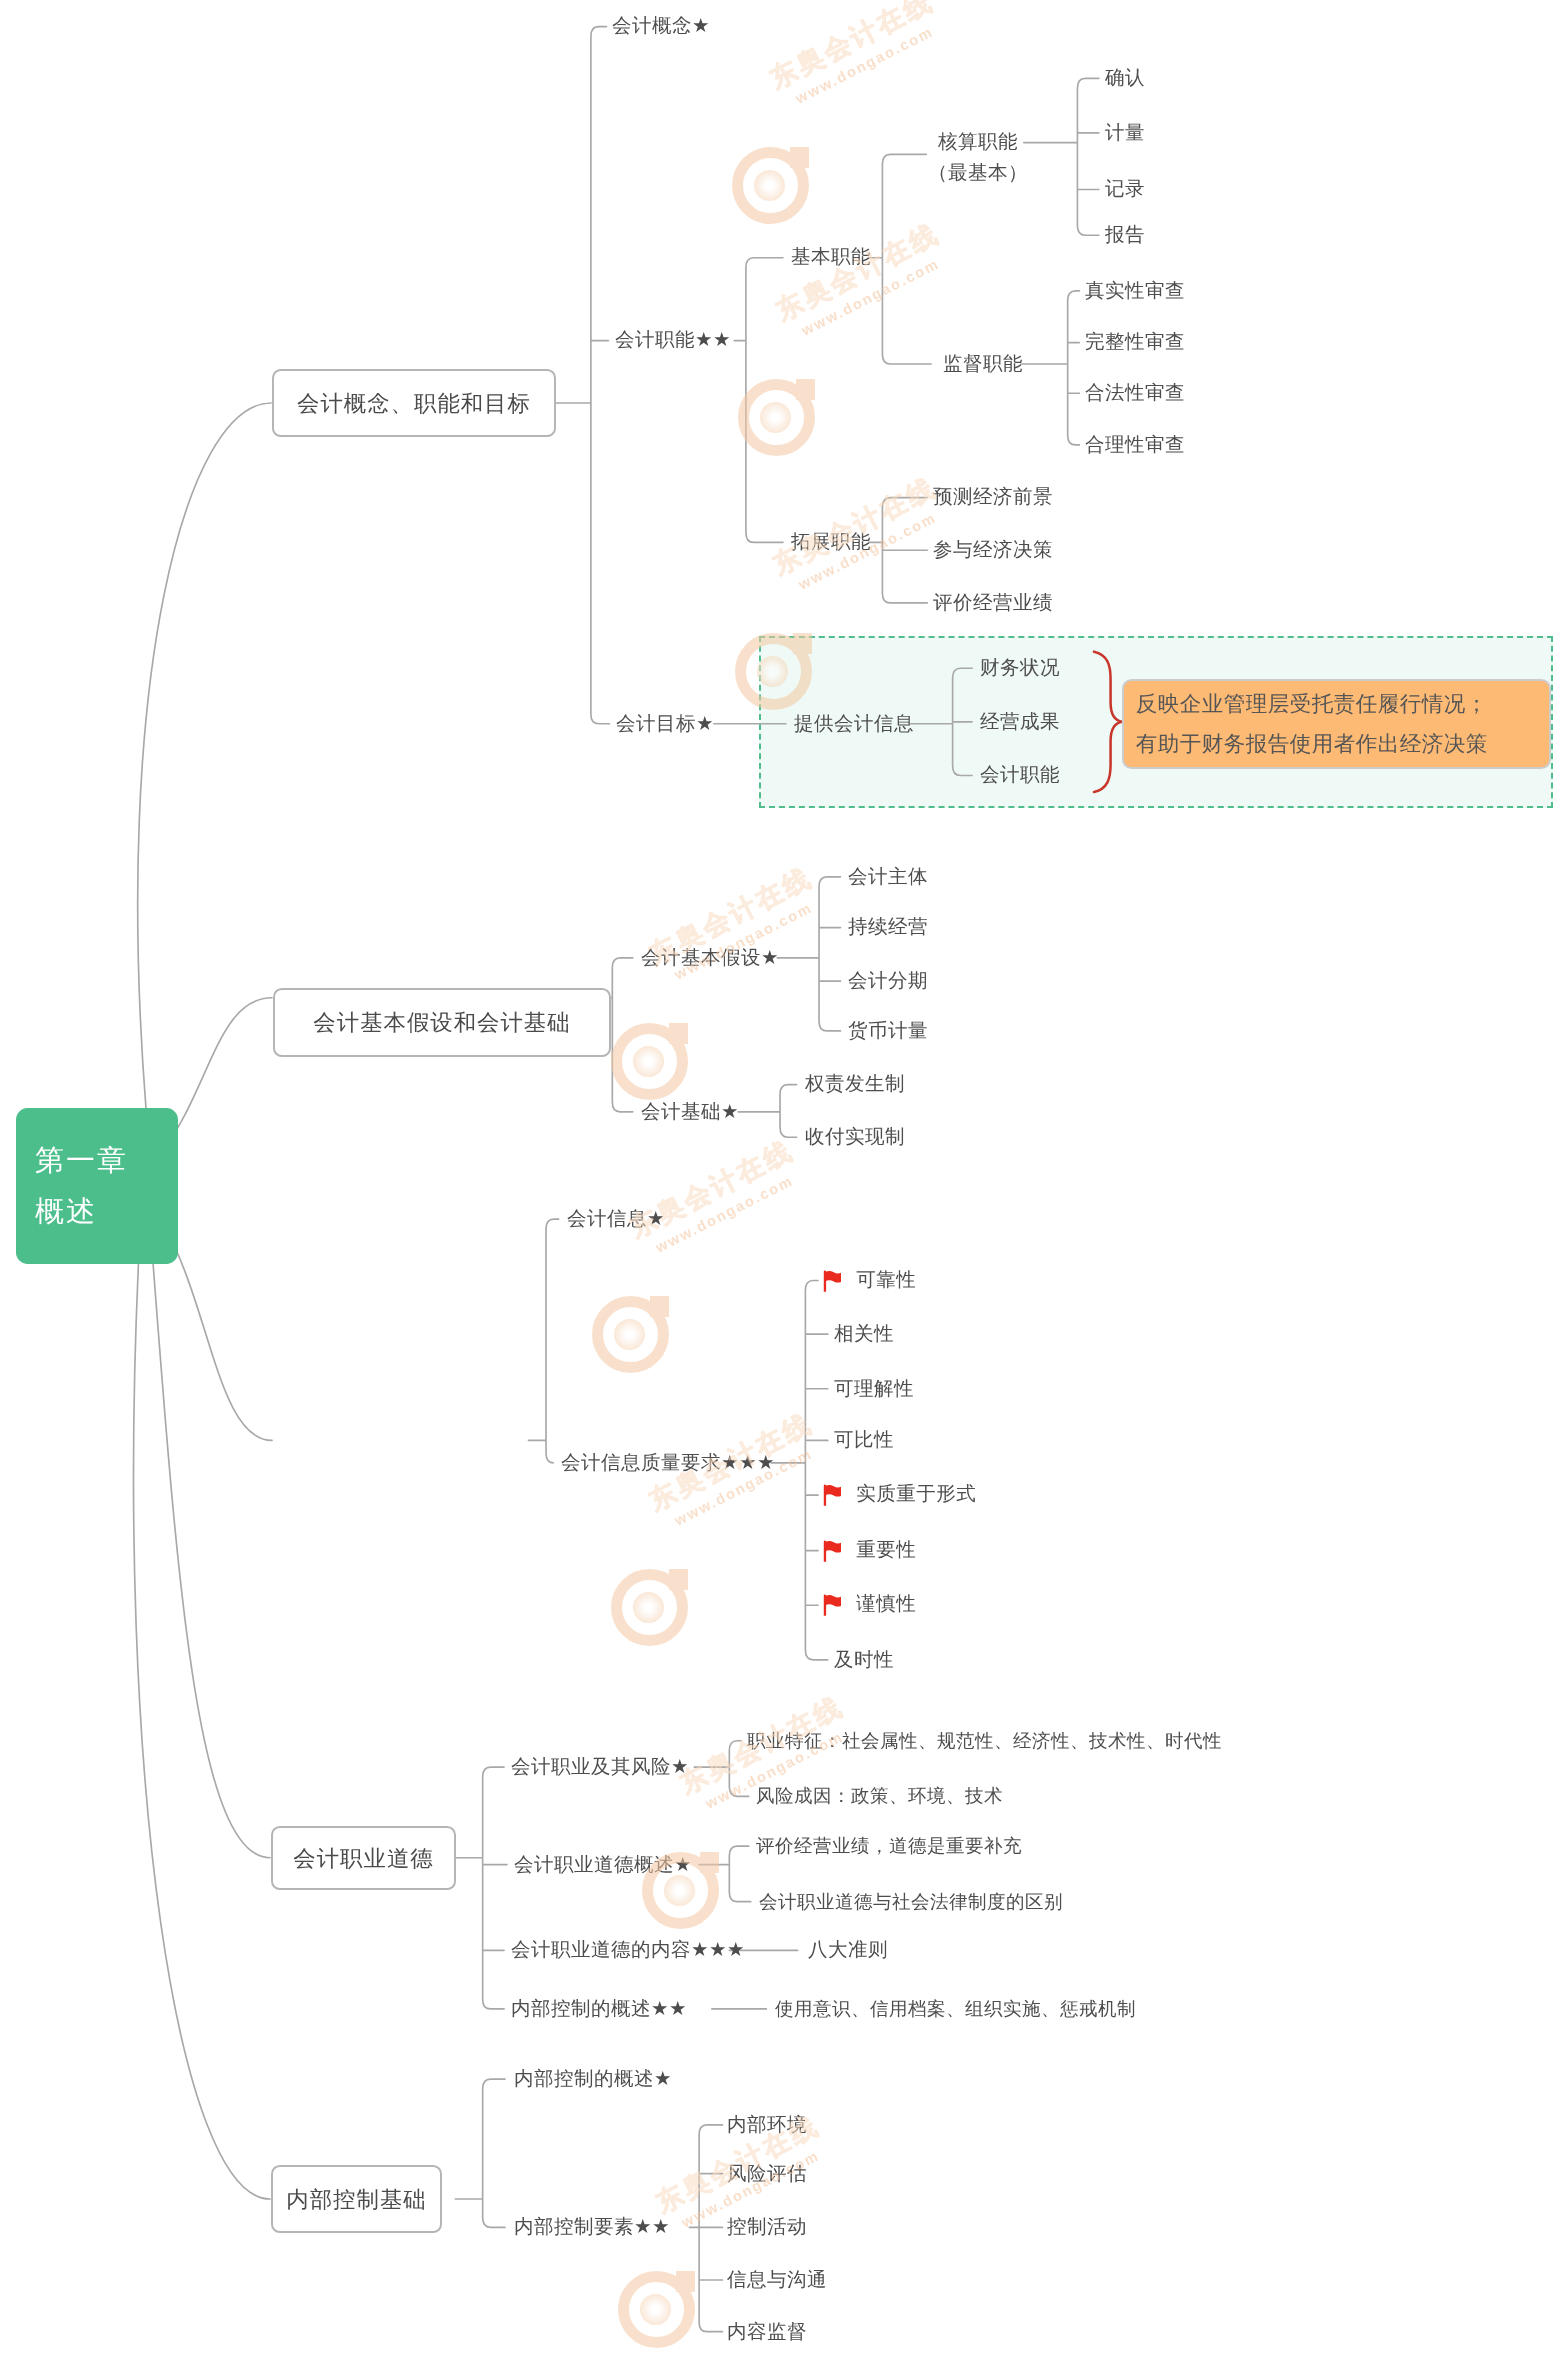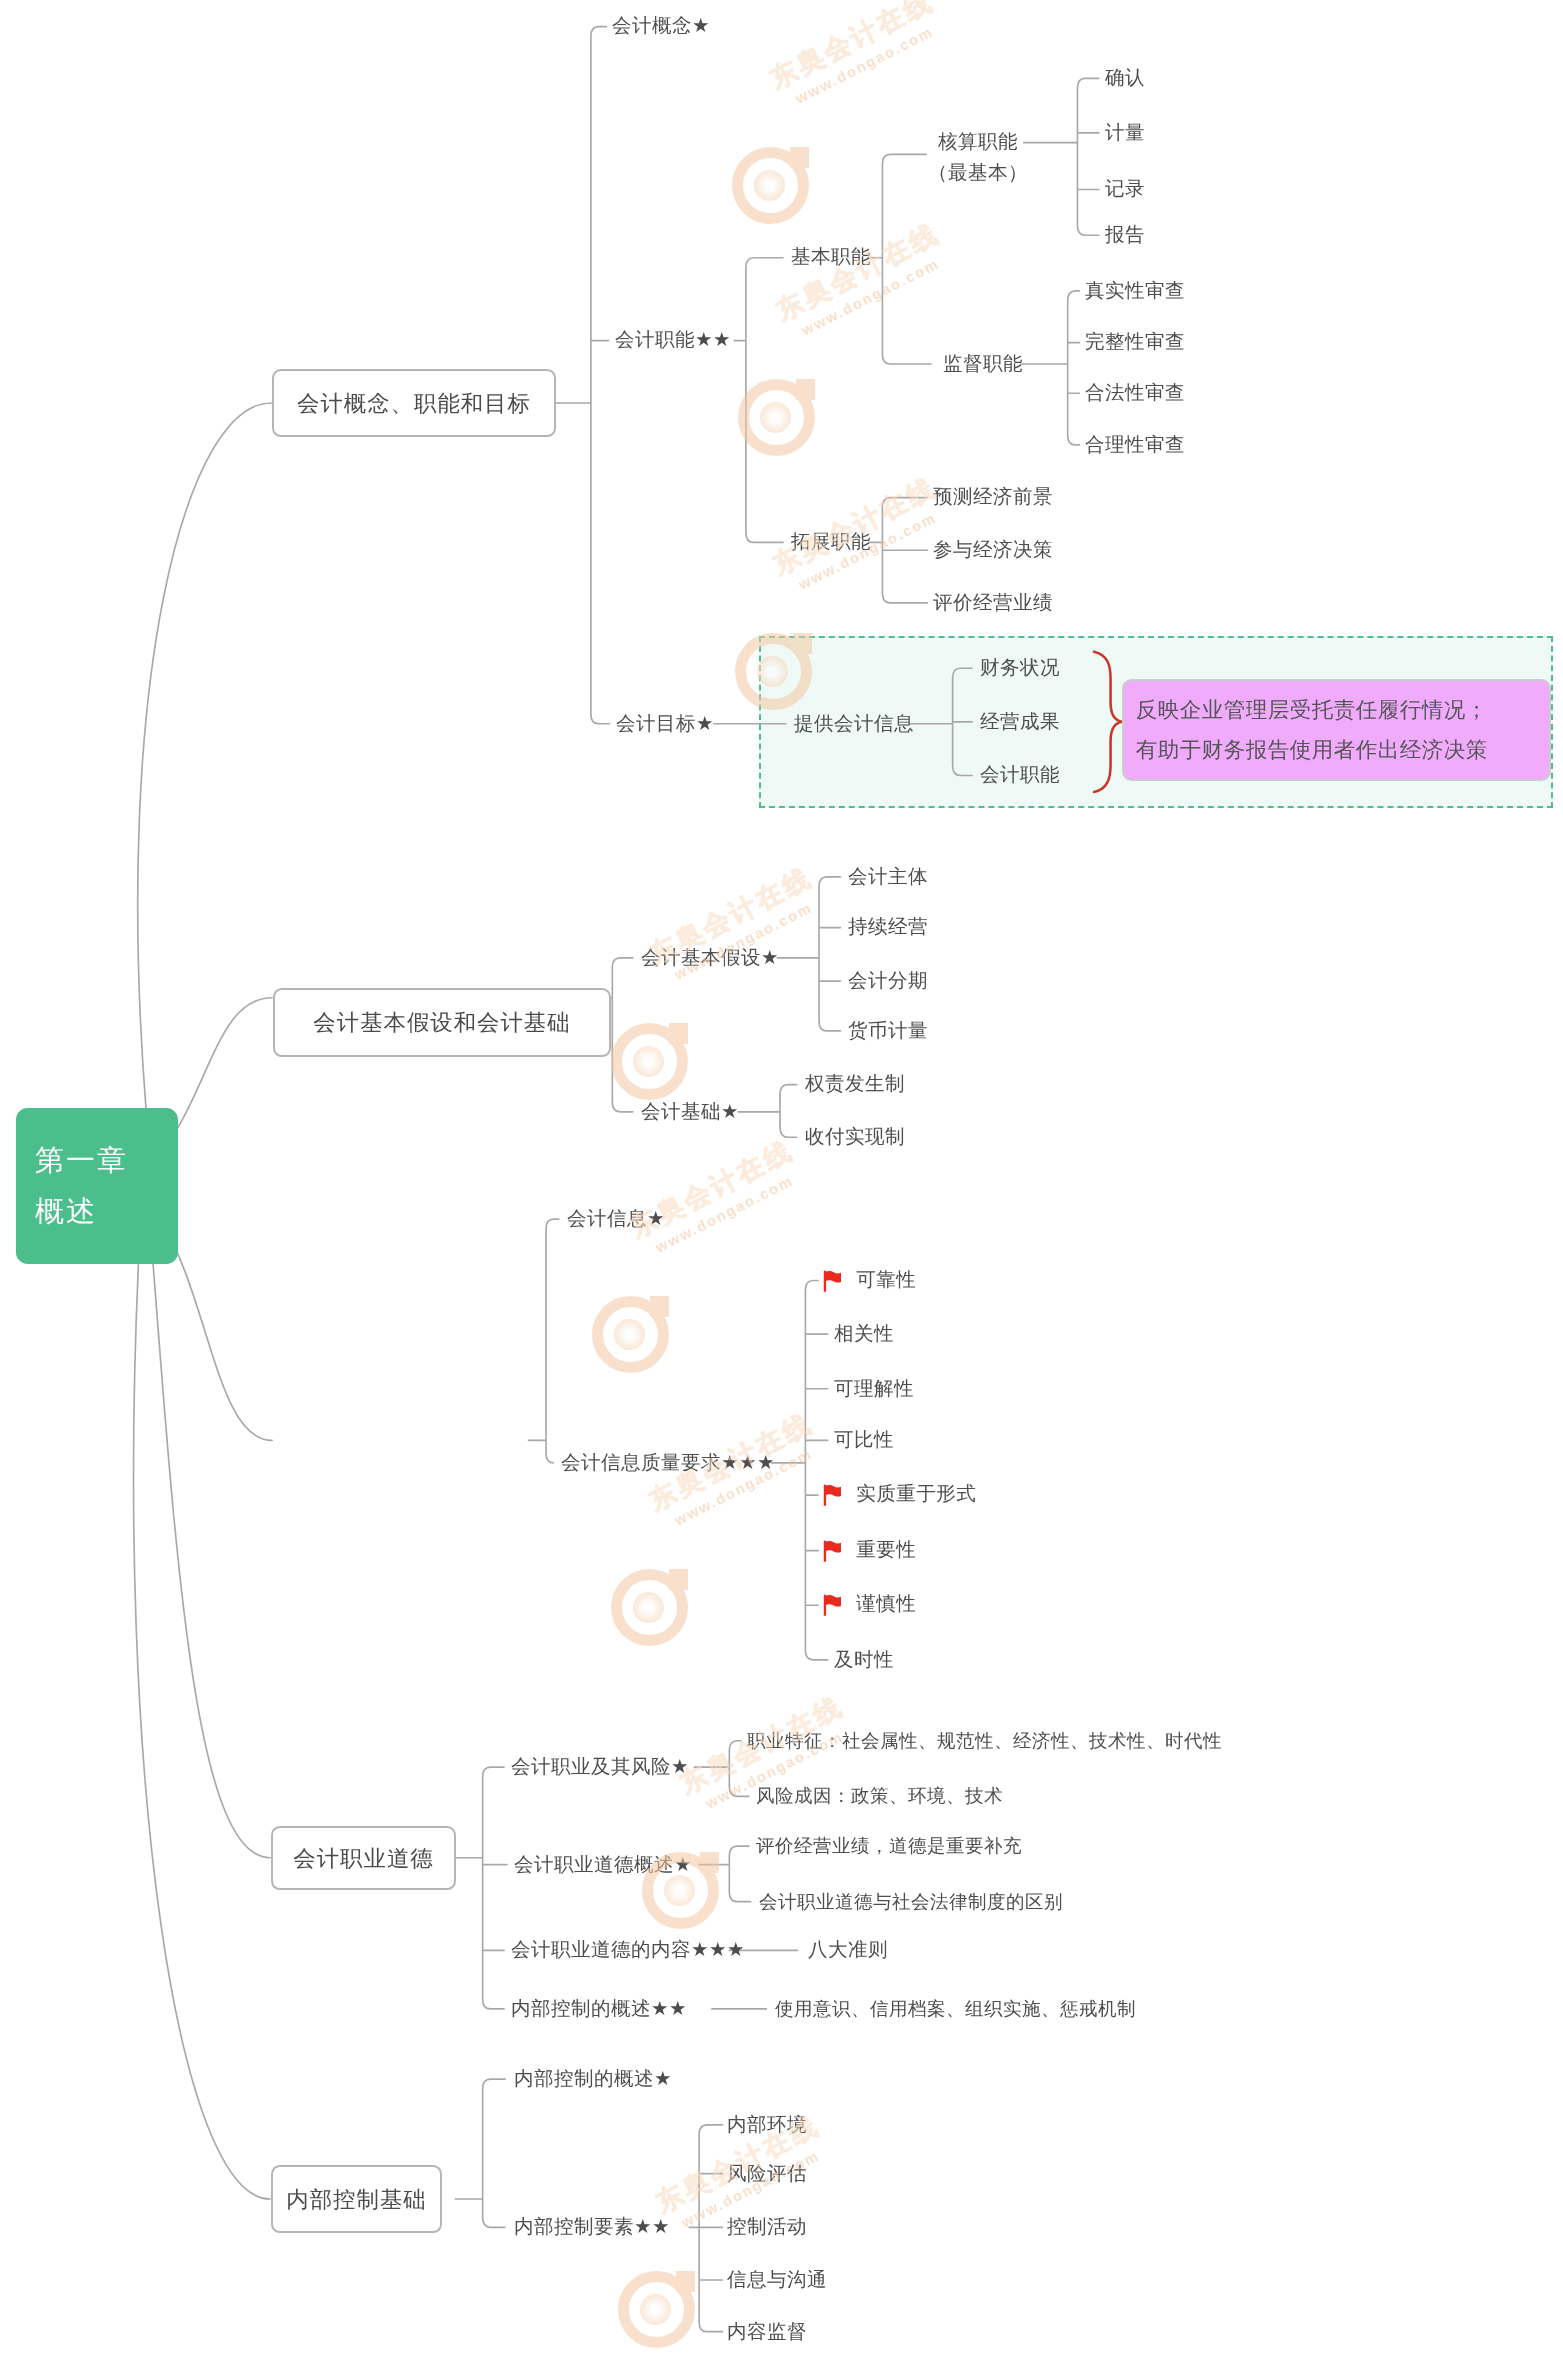--- a/index.html
+++ b/index.html
@@ -26,22 +26,22 @@
     background:#4cbe8c;border-radius:11.7px;color:#ffffff;
     display:flex;flex-direction:column;justify-content:center;
     padding-left:19.5px;font-size:29px;letter-spacing:2px;line-height:1.75;z-index:3;
   }
   #goal-highlight{
     position:absolute;left:759px;top:636px;width:794px;height:172px;
     border:2px dashed #4fbd8c;background:rgba(82,191,143,0.09);
     box-sizing:border-box;z-index:0;
   }
   #goal-note{
-    position:absolute;left:1122px;top:679px;width:429px;height:102px;
-    background:#f0abfc;border:2px solid #cccccc;border-radius:9.8px;
+    position:absolute;left:1122px;top:679px;width:429px;height:90px;
+    background:#fdba74;border:2px solid #cccccc;border-radius:9.8px;
     box-sizing:border-box;display:flex;flex-direction:column;justify-content:center;
     padding:3.9px 11.7px;font-size:21.5px;line-height:40px;color:#555555;
     letter-spacing:0.5px;white-space:nowrap;z-index:2;
   }
   .wm{position:absolute;width:254px;height:195px;opacity:.55;z-index:1;pointer-events:none;}
   .wm-logo{position:absolute;left:7.8px;bottom:11.7px;width:55px;height:55px;border-radius:50%;
     border:11.7px solid #f4c8a3;box-sizing:content-box;}
   .wm-logo::before{content:"";position:absolute;left:11.7px;top:11.7px;width:31px;height:31px;
     border-radius:50%;background:radial-gradient(circle,#fff 18%,#f6d2b1 75%);}
   .wm-logo::after{content:"";position:absolute;right:-11.7px;top:-11.7px;width:19.5px;height:21.5px;background:#f4c8a3;}

